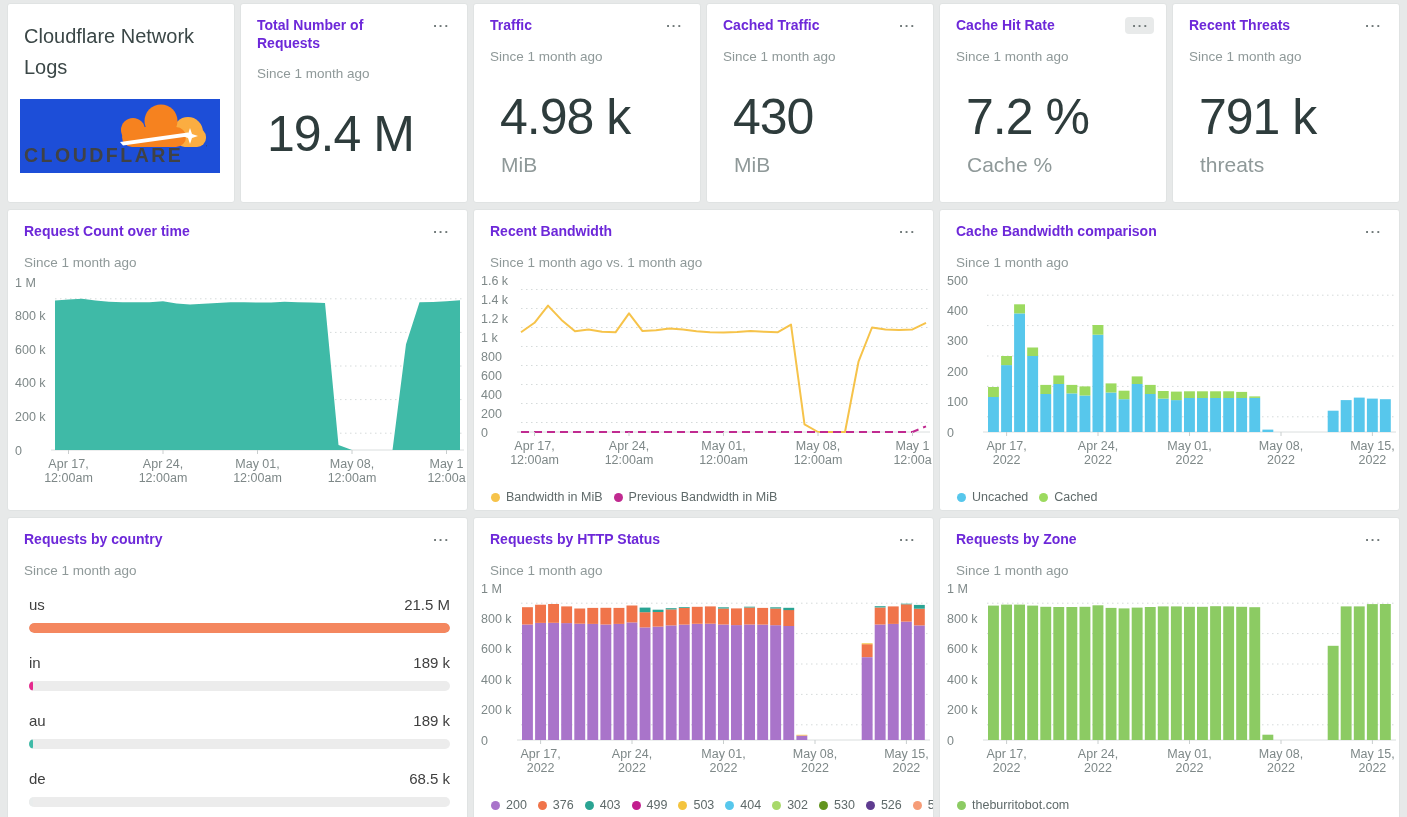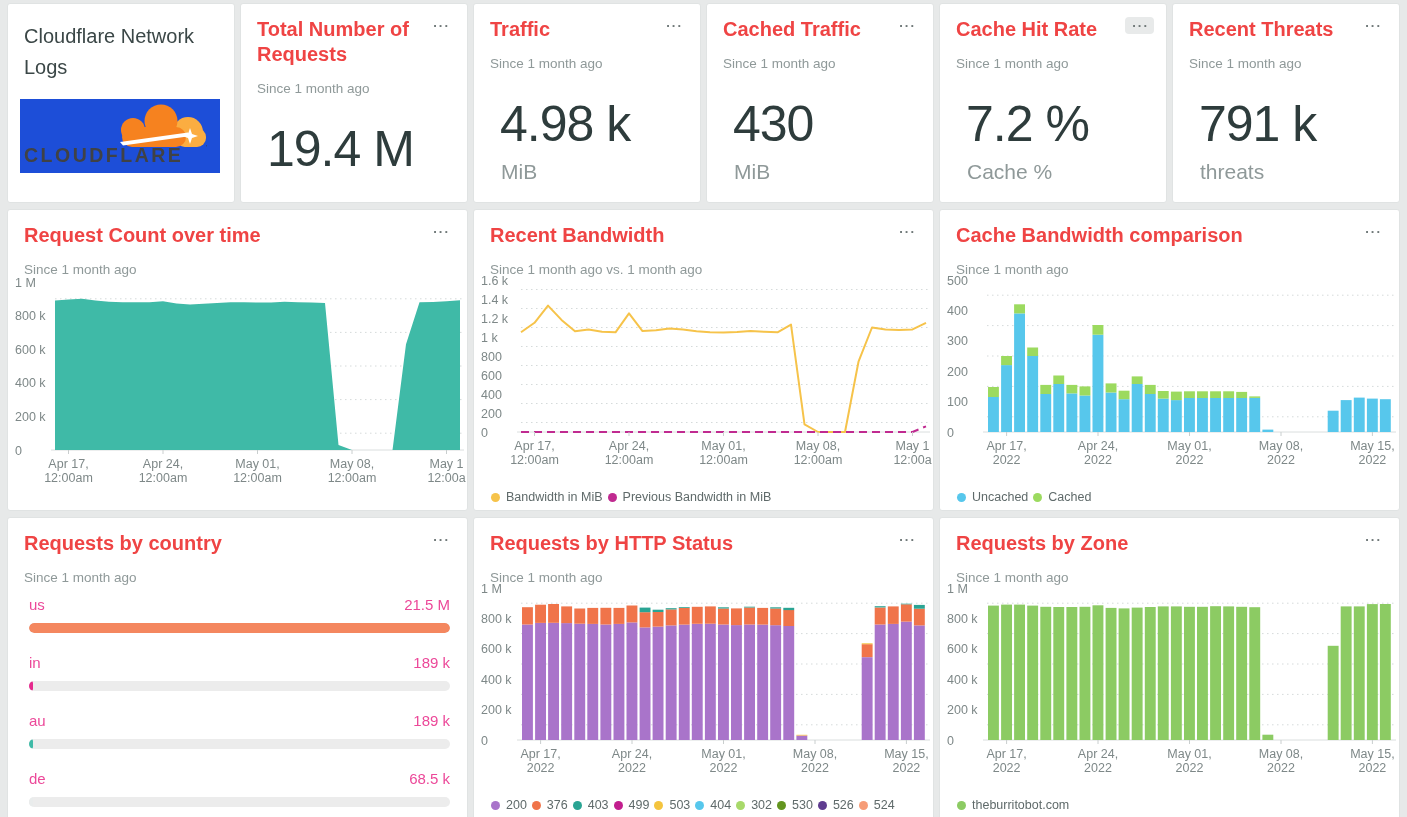--- a/index.html
+++ b/index.html
@@ -6,44 +6,44 @@
   body{width:1407px;height:817px;overflow:hidden;background:#e7e9e9;
        font-family:"Liberation Sans",sans-serif;-webkit-font-smoothing:antialiased}
   .wrap{padding:3px 7px 0 7px}
   .row{display:flex;gap:5px;margin-bottom:6px}
   .panel{background:#fff;border:1px solid #e0e3e3;border-radius:3px;box-sizing:border-box;
          position:relative;overflow:hidden;flex:1}
   .row1 .panel{height:200px}
   .row2 .panel{height:302px}
   .row3 .panel{height:306px}
   .phead{display:flex;justify-content:space-between;align-items:flex-start;padding:13px 12px 0 16px}
-  .ptitle{font-size:20px;font-weight:bold;color:#ef4444;line-height:1.25}
+  .ptitle{font-size:14px;font-weight:bold;color:#6d28d9;line-height:1.25}
   .psub{font-size:13.5px;color:#8f9999;margin-top:14px}
   .pmenu{color:#6f7878;font-weight:bold;letter-spacing:2px;font-size:13px;cursor:pointer;
          padding:1px 5px 6px 7px;border-radius:4px;line-height:10px;user-select:none}
   .pmenu.active{background:#e8eaea}
   .statval{font-size:50px;color:#2e3c3c;margin:24px 0 0 26px;letter-spacing:-1px;white-space:nowrap}
   .statunit{font-size:21px;color:#8f9999;margin:7px 0 0 27px}
   .dash-title{font-size:20px;color:#3b4747;padding:17px 24px 0 16px;line-height:1.55;font-weight:400}
   .logo-box{margin:16px 14px 0 12px;background:#1d4ed8;height:74px;display:flex;
             align-items:center;justify-content:center}
   .cbody{position:absolute;left:1px;right:1px}
   .row2 .cbody{top:58px;height:244px}
   .row2 .cbody.short{height:218px}
   .row3 .cbody{top:58px;height:218px}
-  .legend{position:absolute;top:280px;left:17px;right:8px;display:flex;gap:5px;
+  .legend{position:absolute;top:280px;left:17px;right:8px;display:flex;gap:11px;
           align-items:flex-start;font-size:12.5px;color:#5f6a6a;white-space:nowrap}
   .litem{display:flex;align-items:center;gap:6px;cursor:pointer}
   .ldot{width:9px;height:9px;border-radius:50%;display:inline-block}
   svg text.ax{font-size:12.5px;fill:#7e8888;font-family:"Liberation Sans",sans-serif}
   svg text.xm{text-anchor:middle}
   
   .crow{margin:0 16px 0 20px;padding-top:21px}
   .crow:first-child{padding-top:26px}
-  .crow-top{display:flex;justify-content:space-between;font-size:15px;color:#ec4899;margin-bottom:10px}
+  .crow-top{display:flex;justify-content:space-between;font-size:15px;color:#404040;margin-bottom:10px}
   .ctrack{height:10px;background:#ececec;border-radius:5px;position:relative;overflow:hidden}
   .cfill{position:absolute;left:0;top:0;bottom:0;border-radius:5px;min-width:4px}
 </style>
 </head>
 <body>
 
 <div class="wrap">
 
   <div class="row row1">
     <div class="panel">

